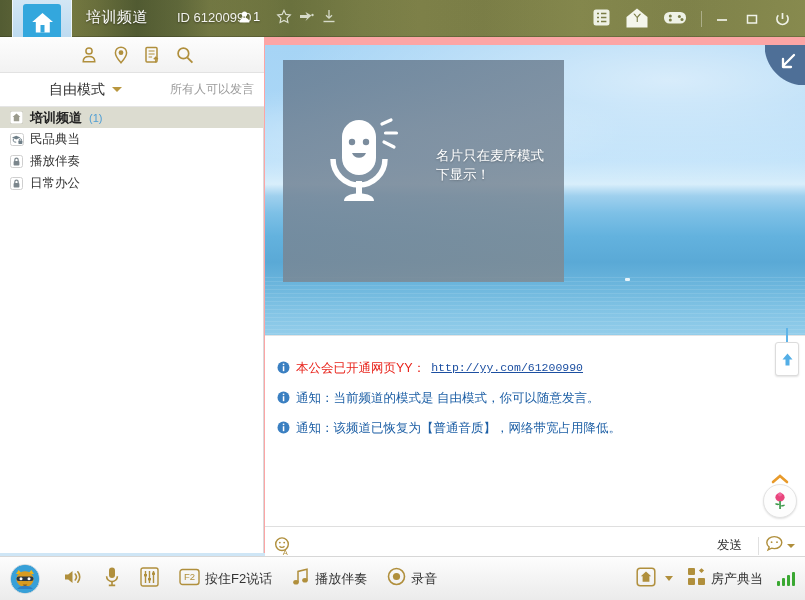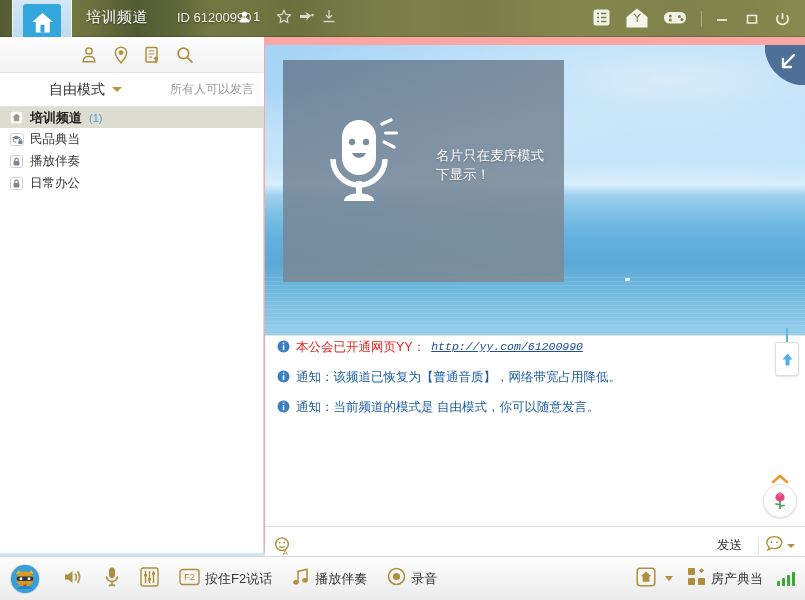--- a/index.html
+++ b/index.html
@@ -167,28 +167,28 @@
   }
   .collapse-corner{
     position:absolute; right:0; top:0; width:40px; height:40px; cursor:pointer;
     background: radial-gradient(circle at 100% 0, #4e6f97 0, #4e6f97 40px, rgba(0,0,0,0) 41px);
   }
   .collapse-corner svg{ position:absolute; right:5px; top:5px; }
 
   
   .chatlist{
     position:absolute; left:0; top:290px; width:540px; height:190px;
-    background:#ffffff; border-top:1px solid #e3e3e3; padding:3px 12px 0 12px;
+    background:#ffffff; border-top:1px solid #e3e3e3; padding:24px 12px 0 12px;
     overflow:hidden;
   }
   .msg{ display:flex; align-items:flex-start; gap:6px; margin-bottom:12px; font-size:12.5px; line-height:16px; }
   .msg .info-ico{ flex:0 0 13px; margin-top:1px; }
   .msg-red{ color:#e8231b; }
   .msg-blue{ color:#1d5fa5; }
-  .msg-link{ color:#1c4fa1; text-decoration:underline; font-family:"Liberation Mono", monospace; font-size:11.5px;font-style:italic; }
+  .msg-link{ color:#1c4fa1; text-decoration:underline; font-family:"Liberation Mono", monospace; font-size:11.5px; }
 
   
   .scroll-tag{
     position:absolute; right:6px; top:295px; width:24px; height:40px; cursor:pointer;
   }
   .scroll-tag-line{ position:absolute; left:11px; top:-12px; width:2px; height:14px; background:#5fb4e8;}
   .scroll-tag-body{
     position:absolute; left:0; top:2px; width:24px; height:34px; background:#fff;
     border:1px solid #dcdcdc; border-radius:3px;
     box-shadow:0 1px 2px rgba(0,0,0,.12);
@@ -469,29 +469,29 @@
             </svg></span>
           <span class="msg-red">本公会已开通网页YY：</span>
           <a class="msg-link" href="#">http://yy.com/61200990</a>
         </div>
         <div class="msg">
           <span class="info-ico"><svg width="13" height="13" viewBox="0 0 13 13">
               <circle cx="6.5" cy="6.5" r="6" fill="#3a7fc1"></circle>
               <rect x="5.8" y="2.6" width="1.5" height="1.5" fill="#fff"></rect>
               <rect x="5.8" y="5.2" width="1.5" height="5" fill="#fff"></rect>
             </svg></span>
-          <span class="msg-blue">通知：该频道已恢复为【普通音质】，网络带宽占用降低。</span>
+          <span class="msg-blue">通知：当前频道的模式是 自由模式，你可以随意发言。</span>
         </div>
         <div class="msg">
           <span class="info-ico"><svg width="13" height="13" viewBox="0 0 13 13">
               <circle cx="6.5" cy="6.5" r="6" fill="#3a7fc1"></circle>
               <rect x="5.8" y="2.6" width="1.5" height="1.5" fill="#fff"></rect>
               <rect x="5.8" y="5.2" width="1.5" height="5" fill="#fff"></rect>
             </svg></span>
-          <span class="msg-blue">通知：当前频道的模式是 自由模式，你可以随意发言。</span>
+          <span class="msg-blue">通知：该频道已恢复为【普通音质】，网络带宽占用降低。</span>
         </div>
       </div>
 
     <div class="scroll-tag">
       <span class="scroll-tag-line"></span>
       <span class="scroll-tag-body">
         <svg width="13" height="15" viewBox="0 0 13 15">
             <path d="M6.5 1.5l5 6h-3v6h-4v-6h-3z" fill="#53aee6"></path>
           </svg>
       </span>

